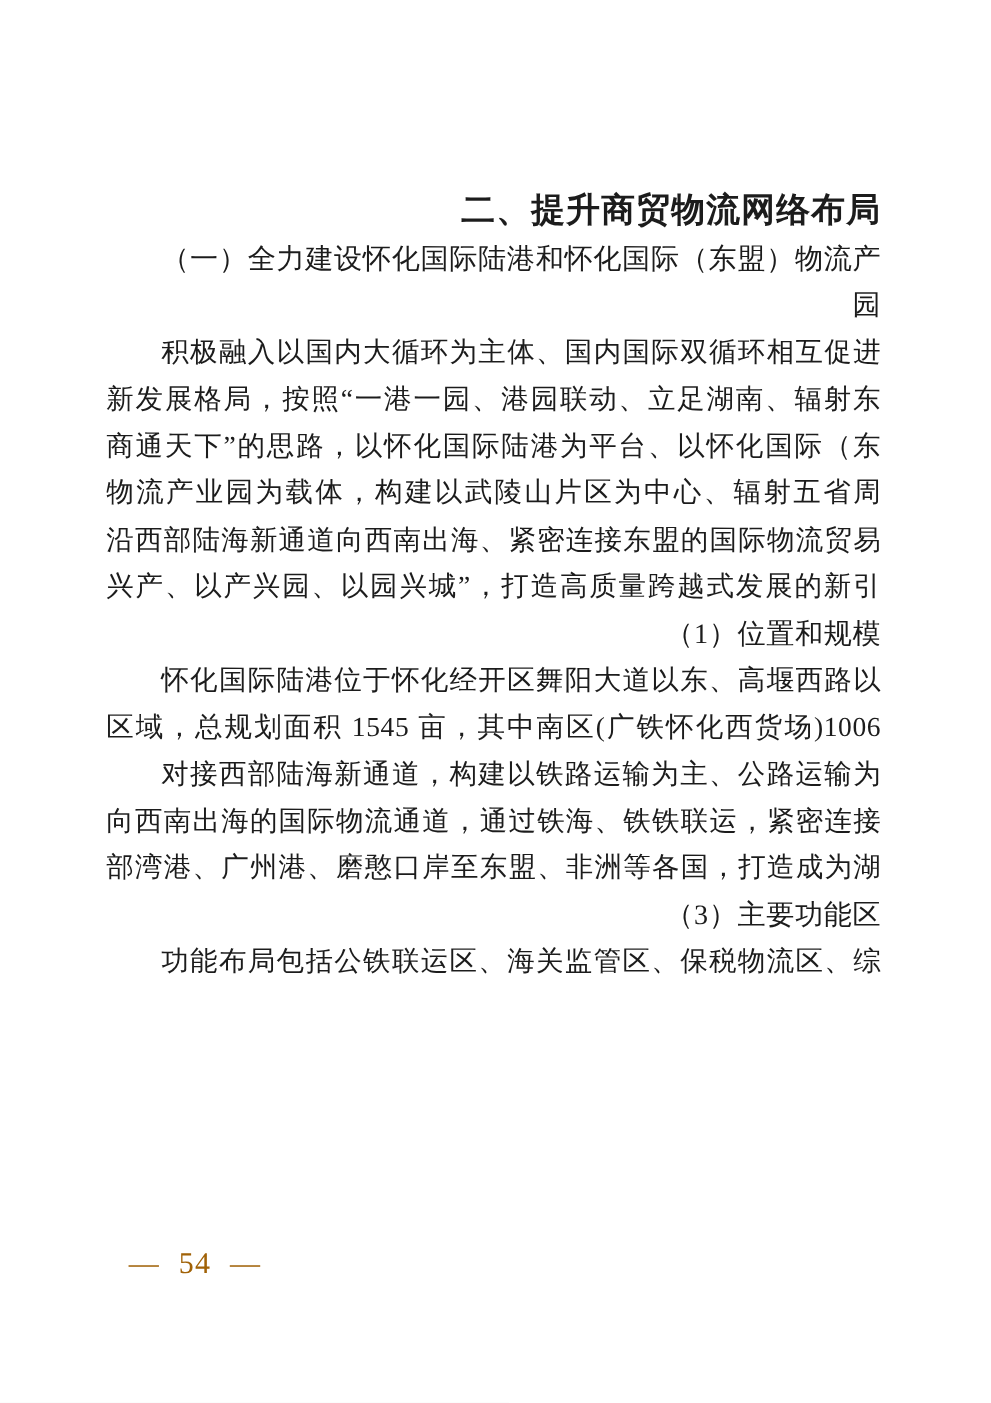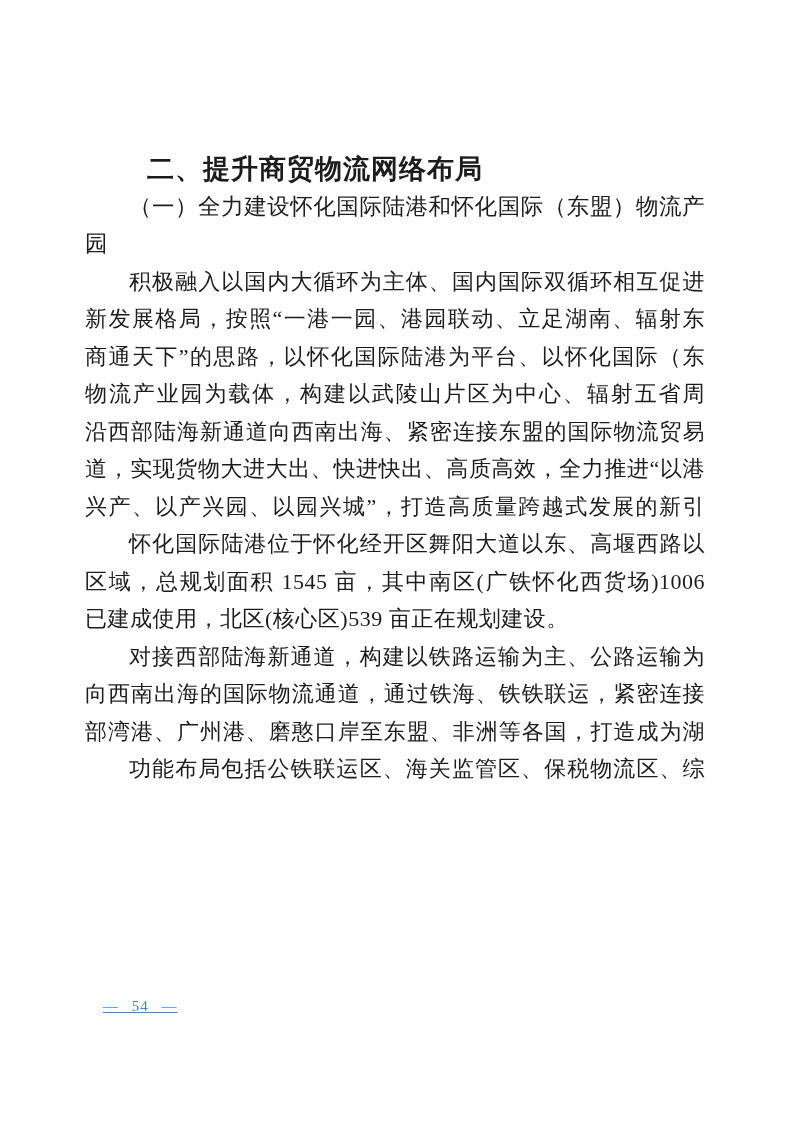--- a/index.html
+++ b/index.html
@@ -25,20 +25,21 @@
     left: 85px;
     top: 150px;
     width: 620px;
   }
   .line {
     height: 37.5px;
     line-height: 37.5px;
     font-size: 22px;
     letter-spacing: 0.5px;
     white-space: nowrap;
+    text-align: right;
   }
   .line.just {
     white-space: normal;
     text-align: justify;
     text-align-last: justify;
     overflow: hidden;
   }
   .line.indent {
     text-indent: 44px;
   }
@@ -50,53 +51,52 @@
     text-indent: 62px;
   }
   .kai {
     
     font-size: 22.5px;
   }
   .pagenum {
     position: absolute;
     left: 103px;
     top: 998px;
-    font-size: 15px;
+    font-size: 24px;
     letter-spacing: 1px;
     word-spacing: 8px;
-    color: #3b82f6;
-    text-decoration: underline;
+    color: #a16207;
   }
 </style>
 </head>
 <body>
 
 <div class="page">
   <div class="content">
     <div class="line heading">二、提升商贸物流网络布局</div>
 
     <div class="line kai indent just">（一）全力建设怀化国际陆港和怀化国际（东盟）物流产业</div>
     <div class="line kai">园</div>
 
     <div class="line indent just">积极融入以国内大循环为主体、国内国际双循环相互促进的</div>
     <div class="line just">新发展格局，按照“一港一园、港园联动、立足湖南、辐射东盟、</div>
     <div class="line just">商通天下”的思路，以怀化国际陆港为平台、以怀化国际（东盟）</div>
     <div class="line just">物流产业园为载体，构建以武陵山片区为中心、辐射五省周边、</div>
     <div class="line just">沿西部陆海新通道向西南出海、紧密连接东盟的国际物流贸易通</div>
-    <div class="line just">道，实现货物大进大出、快进快出、高质高效，全力推进“以港</div>
     <div class="line just">兴产、以产兴园、以园兴城”，打造高质量跨越式发展的新引擎。</div>
 
+    <div class="line kai indent">（1）位置和规模</div>
 
     <div class="line indent just">怀化国际陆港位于怀化经开区舞阳大道以东、高堰西路以南</div>
     <div class="line just">区域，总规划面积 1545 亩，其中南区(广铁怀化西货场)1006 亩</div>
-    <div class="line">已建成使用，北区(核心区)539 亩正在规划建设。</div>
 
 
     <div class="line indent just">对接西部陆海新通道，构建以铁路运输为主、公路运输为辅，</div>
     <div class="line just">向西南出海的国际物流通道，通过铁海、铁铁联运，紧密连接北</div>
     <div class="line just">部湾港、广州港、磨憨口岸至东盟、非洲等各国，打造成为湖南</div>
 
+    <div class="line kai indent">（3）主要功能区</div>
 
     <div class="line indent just">功能布局包括公铁联运区、海关监管区、保税物流区、综合</div>
   </div>
 
   <div class="pagenum">— 54 —</div>
 </div>
 
 </body></html>

